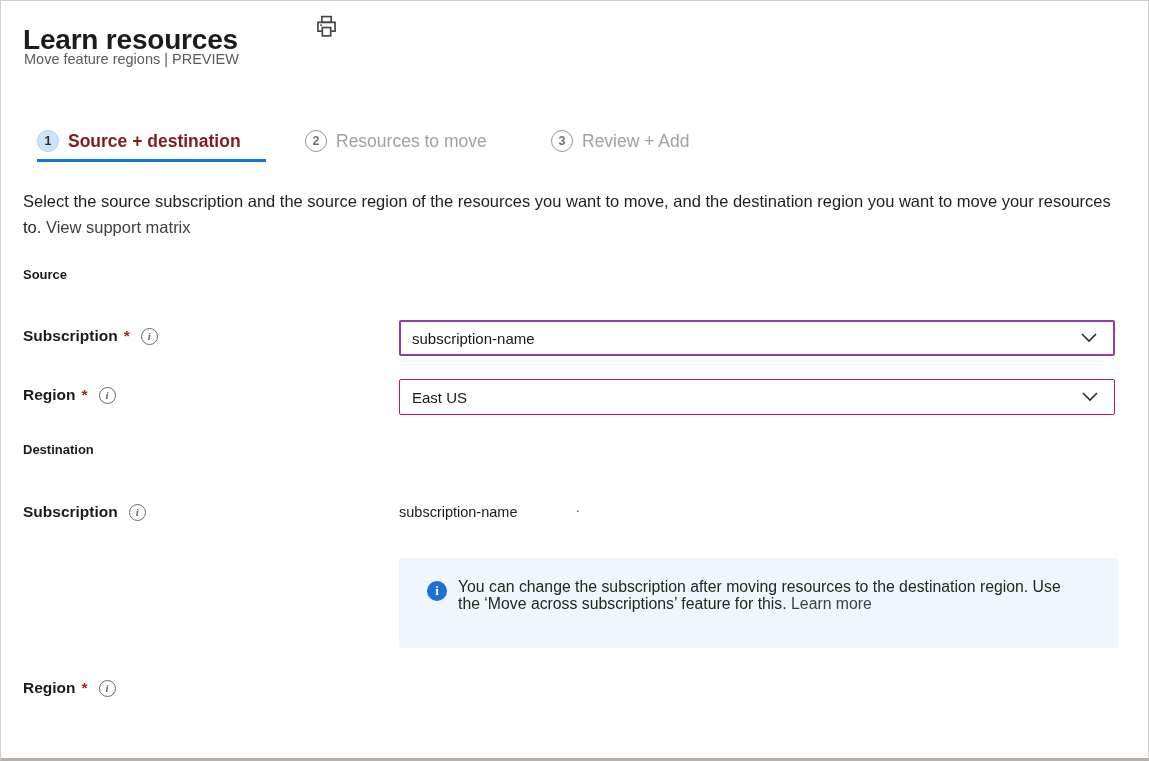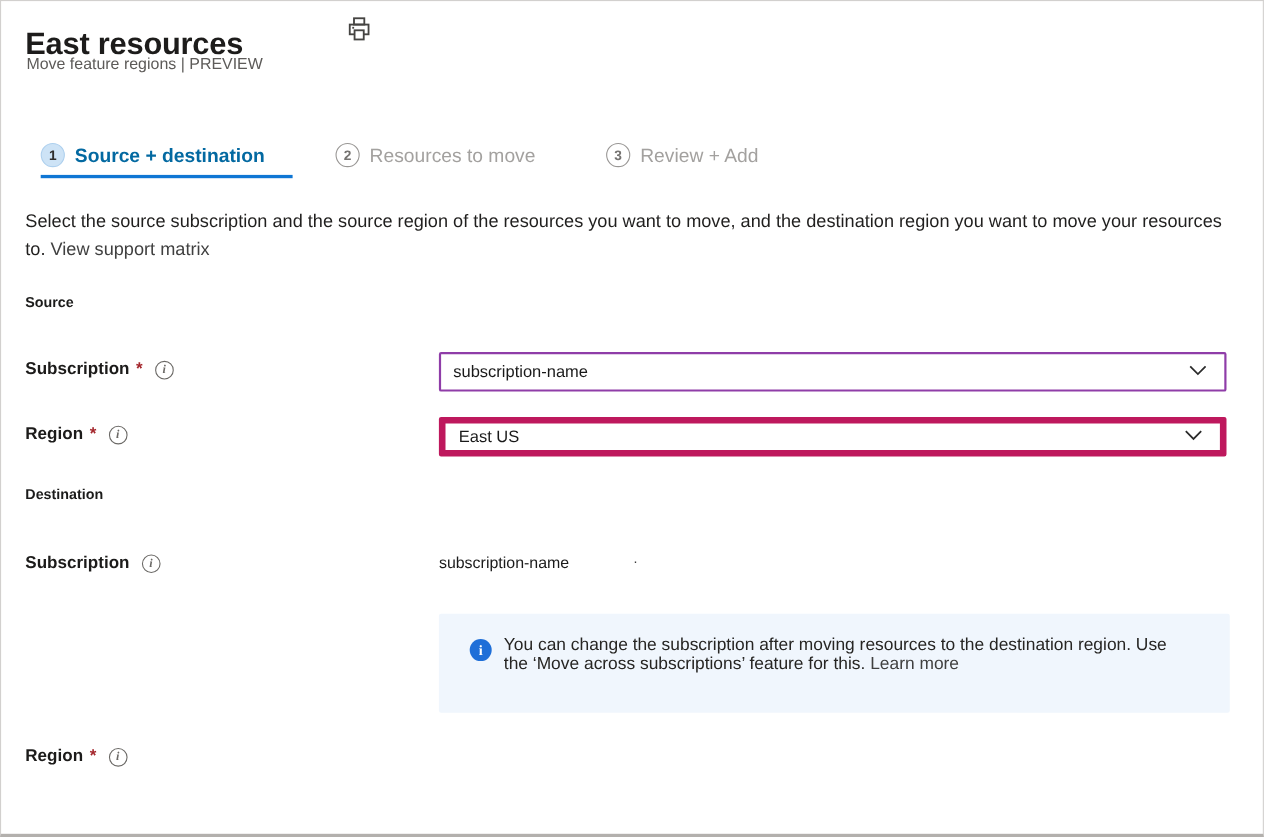--- a/index.html
+++ b/index.html
@@ -32,21 +32,21 @@
   .tab { position: absolute; top: 129px; display: flex; align-items: center; gap: 9px; cursor: pointer; }
   .tab-1 { left: 36px; } .tab-2 { left: 304px; } .tab-3 { left: 550px; }
   .badge {
     width: 22px; height: 22px; border-radius: 50%;
     display: flex; align-items: center; justify-content: center;
     font-size: 12.5px; flex: none;
   }
   .tab.active .badge { background: #cde3f6; border: 1px solid #aed0ee; color: #2e2d2c; font-weight: 700; }
   .tab.inactive .badge { background: #fff; border: 1px solid #999795; color: #757371; font-weight: 600; }
   .tab-label { font-size: 17.5px; white-space: nowrap; }
-  .tab.active .tab-label { color: #0369a1; font-weight: 700; }
+  .tab.active .tab-label { color: #7f1d1d; font-weight: 700; }
   .tab.inactive .tab-label { color: #a3a19f; font-weight: 400; }
   .tab-underline {
     position: absolute; left: 36px; top: 158px;
     width: 229px; height: 3px; background: #0f76d4;
   }
 
   
   .desc {
     position: absolute; left: 22px; top: 187px; width: 1108px;
     margin: 0; font-size: 16.5px; line-height: 26px; color: #201f1e;
@@ -73,21 +73,21 @@
     width: 17px; height: 17px; border: 1px solid #6b6966; border-radius: 50%;
     color: #6b6966; font-size: 11px; line-height: 1;
     display: flex; align-items: center; justify-content: center;
     margin-left: 11px; font-weight: 600; cursor: default;
     font-family: "Liberation Serif", serif; font-style: italic;
   }
 
   
   .dropdown {
     position: absolute; left: 398px; width: 716px; height: 36px;
-    border: 6px solid #be185d; border-radius: 2px; background: #fff;
+    border: 1px solid #be185d; border-radius: 2px; background: #fff;
     display: flex; align-items: center; padding: 0 44px 0 12px; cursor: pointer;
   }
   .dropdown.focused { border: 2px solid #8f3da8; padding-left: 11px; }
   .dd-src-sub { top: 319px; } .dd-src-region { top: 378px; } .dd-dst-region { top: 671px; }
   .dd-value { font-size: 15px; color: #191919; white-space: nowrap; }
   .chev { position: absolute; right: 16px; top: 50%; transform: translateY(-50%); }
 
   
   .dst-sub-value {
     position: absolute; left: 398px; top: 503px;
@@ -115,21 +115,21 @@
   .infobox p {
     position: absolute; left: 59px; top: 20px; width: 622px;
     margin: 0; font-size: 15.8px; line-height: 17px; color: #262523;
   }
 </style>
 </head>
 <body>
 
 <div class="app">
 
-  <h1 class="page-title">East resources</h1>
+  <h1 class="page-title">Learn resources</h1>
   <span class="print-icon">
     <svg width="25" height="25" viewBox="0 0 24 24">
       <g fill="none" stroke="#454442" stroke-width="1.6">
         <rect x="7.5" y="2.5" width="9" height="5.5"></rect>
         <rect x="3.8" y="8" width="16.4" height="8.5"></rect>
         <rect x="8" y="13" width="8" height="8" fill="#ffffff"></rect>
       </g>
       <rect x="6" y="10" width="1.6" height="1.6" fill="#454442"></rect>
     </svg>
   </span>

